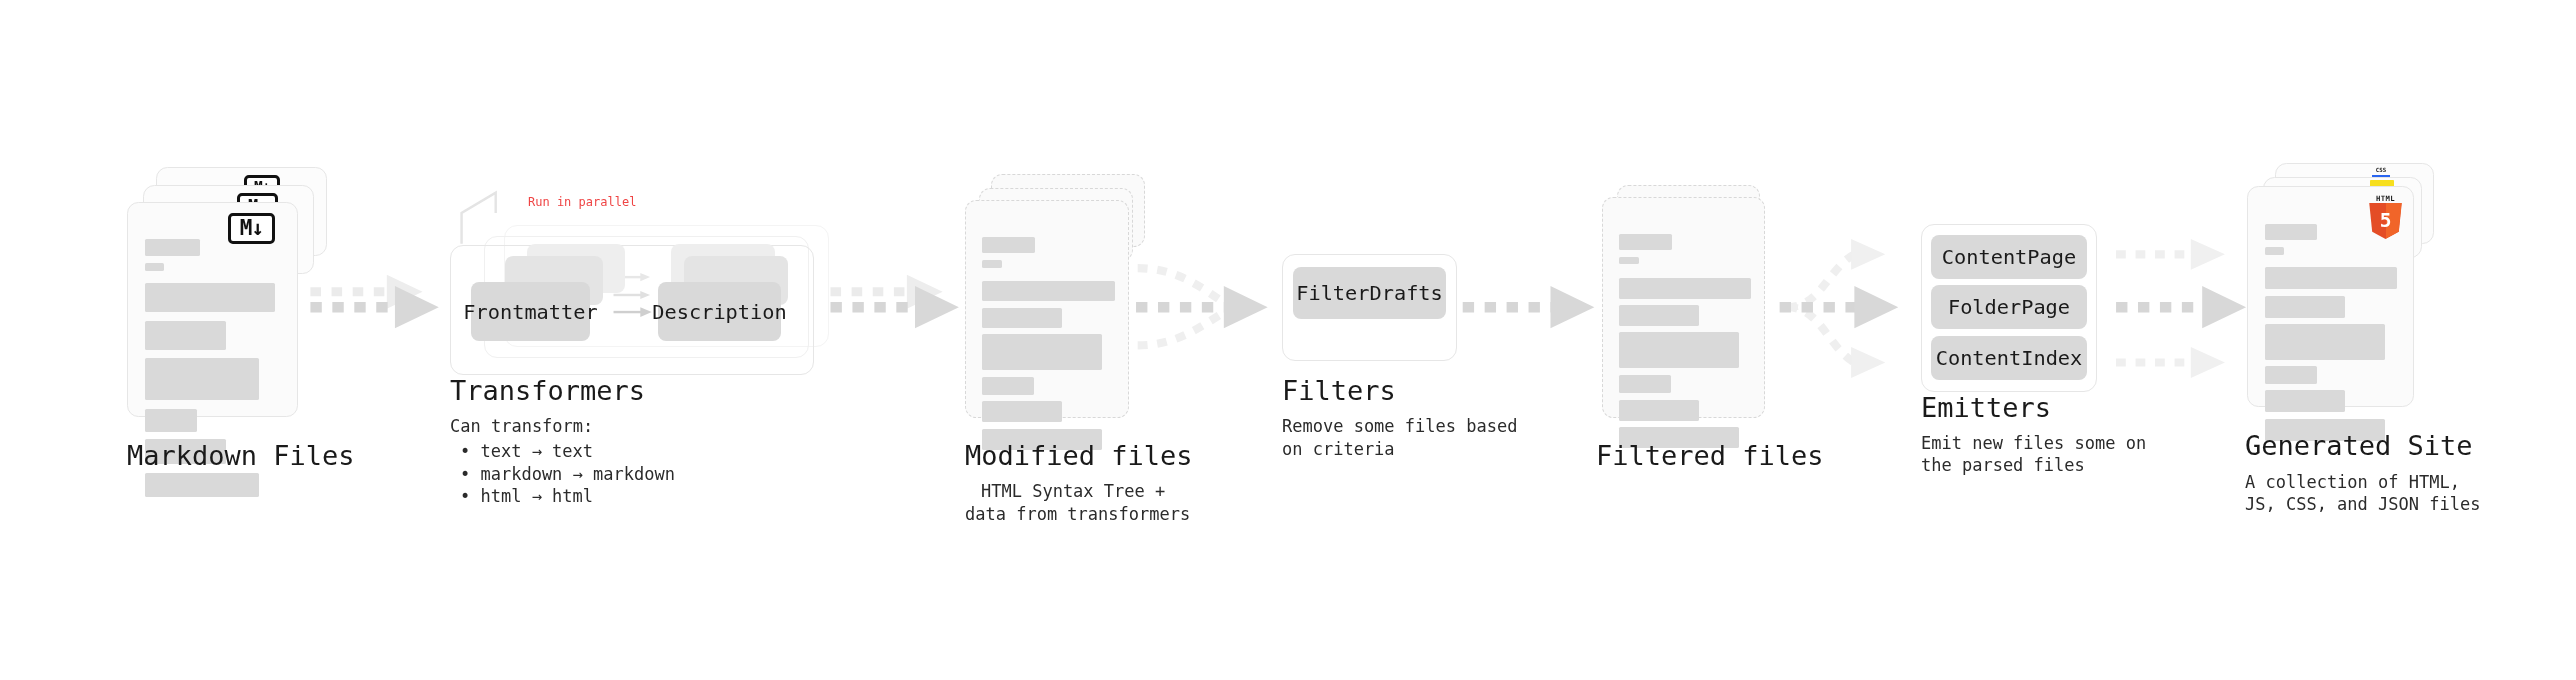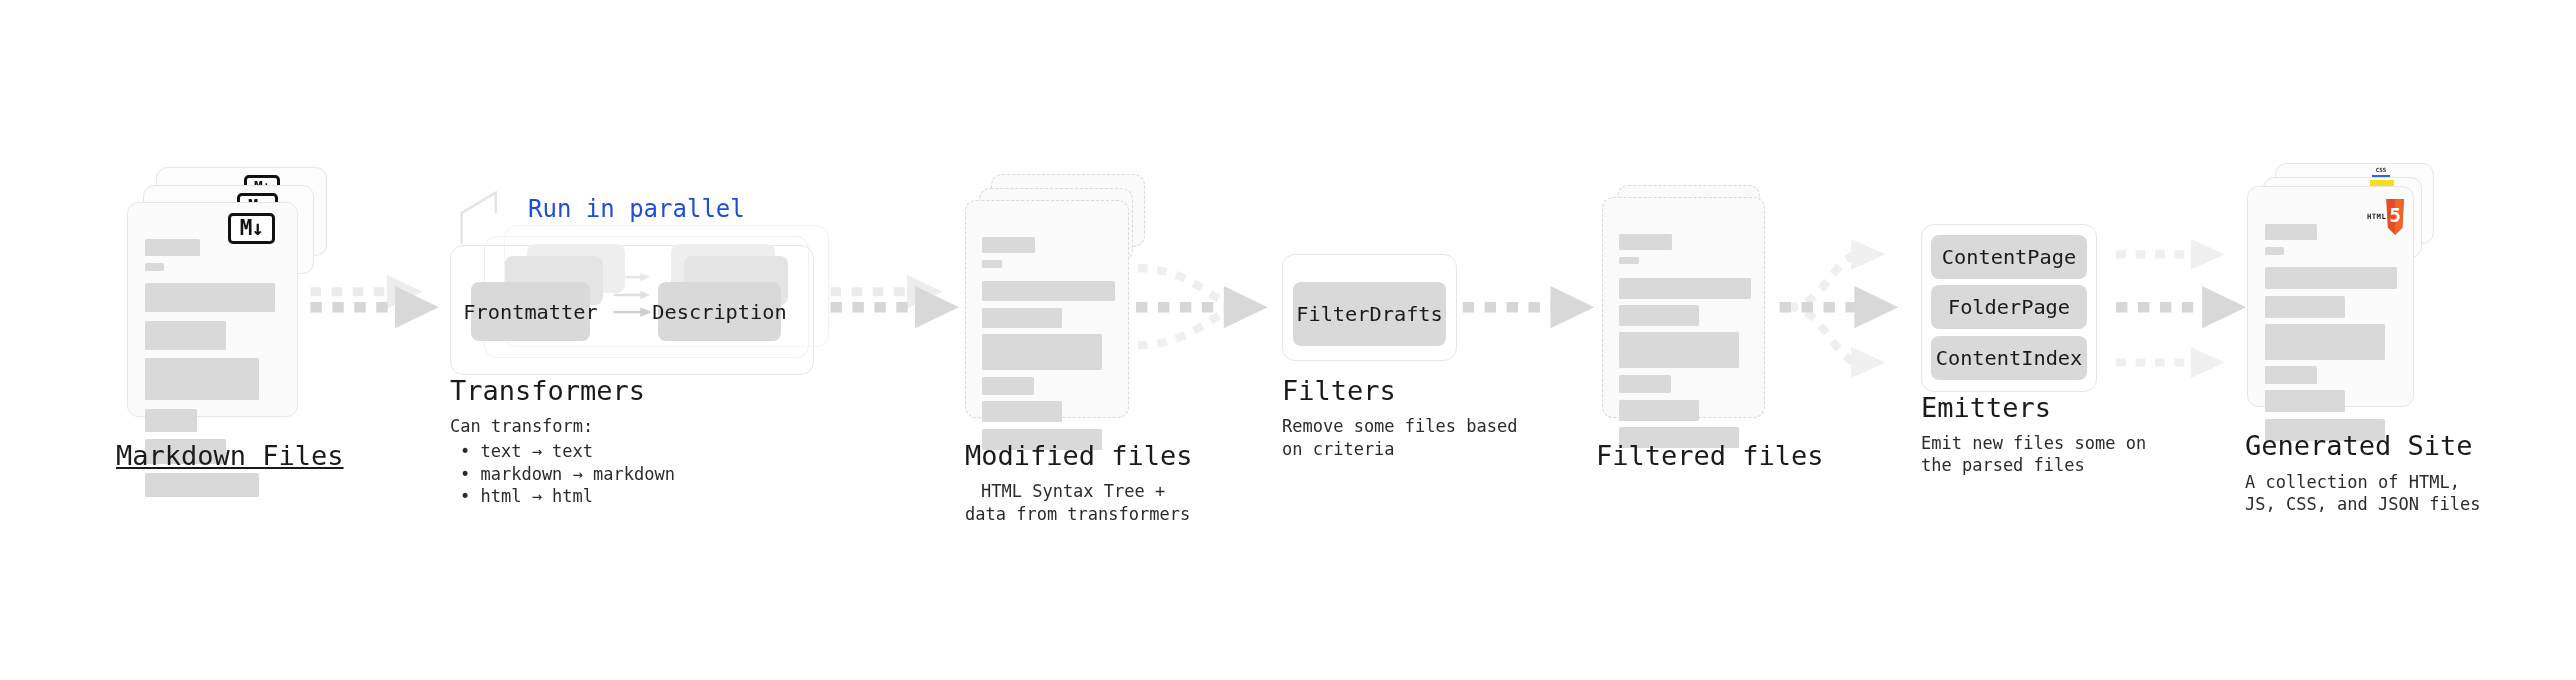--- a/index.html
+++ b/index.html
@@ -44,21 +44,21 @@
     display:flex;align-items:center;justify-content:center;
     font-weight:bold;
     letter-spacing:-0.8px;
     line-height:1;
   }
 
   
   .html5{
     position:absolute;
     width:37px;height:44px;
-    display:flex;flex-direction:row;align-items:center;
+    display:flex;flex-direction:column;align-items:center;
   }
   .html5 .cap{
     font-size:7.3px;font-weight:bold;color:#1a1a1a;letter-spacing:0.4px;
     line-height:8.1px;
   }
   .html5 .shield{
     width:32.5px;height:36px;
     background:#e44d26;
     clip-path:polygon(0% 0%,100% 0%,91% 80%,50% 100%,9% 80%);
     position:relative;
@@ -116,22 +116,22 @@
   }
   .caption{
     position:absolute;
     color:#2b2b2b;
     font-size:17px;
     line-height:24.4px;
     white-space:pre;
   }
   .faintlabel{
     position:absolute;
-    color:#1d4ed8;
-    font-size:24px;
+    color:#ef4444;
+    font-size:12px;
     white-space:nowrap;
   }
 
   
   #arrows{position:absolute;left:0;top:0;width:2576px;height:681px;pointer-events:none;}
 </style>
 </head>
 <body>
 
 <div id="stage">
@@ -212,21 +212,21 @@
       <div class="bar" style="left:17px;top:60px;width:18.7px;height:8.1px;"></div>
       <div class="bar" style="left:17px;top:80px;width:130px;height:29px;"></div>
       <div class="bar" style="left:17px;top:118px;width:81px;height:29px;"></div>
       <div class="bar" style="left:17px;top:155px;width:114px;height:42px;"></div>
       <div class="bar" style="left:17px;top:206px;width:52px;height:23px;"></div>
       <div class="bar" style="left:17px;top:236px;width:81px;height:25px;"></div>
       <div class="bar" style="left:17px;top:270px;width:114px;height:24.4px;"></div>
     </div>
     <div class="mdbadge" style="left:228px;top:213px;width:47px;height:31px;font-size:21px;">M↓</div>
 
-    <div class="title" style="left:116px;top:440px;text-decoration:underline;">Markdown Files</div>
+    <div class="title" style="left:127px;top:440px;">Markdown Files</div>
   </div>
 
   <div>
     <div class="faintlabel" style="left:528px;top:195px;">Run in parallel</div>
 
     <div class="groupbox fainter" style="left:504px;top:225px;width:325px;height:122px;"></div>
     <div class="groupbox faint" style="left:484px;top:236px;width:325px;height:122px;"></div>
     <div class="groupbox" style="left:450px;top:245px;width:364px;height:130px;"></div>
 
     <div class="chip ghost2" style="left:527px;top:244px;width:98px;height:49px;"></div>
@@ -259,21 +259,21 @@
       <div class="bar" style="left:16.3px;top:228px;width:120px;height:21px;"></div>
     </div>
 
     <div class="title" style="left:965px;top:440px;">Modified files</div>
     <div class="caption" style="left:965px;top:479px;margin-left:16px;">HTML Syntax Tree +</div>
     <div class="caption" style="left:965px;top:502px;">data from transformers</div>
   </div>
 
   <div>
     <div class="groupbox" style="left:1282px;top:254px;width:175px;height:107px;"></div>
-    <div class="chip" style="left:1293px;top:282px;width:153px;height:64px;">FilterDrafts</div>
+    <div class="chip" style="left:1293px;top:267px;width:153px;height:52px;">FilterDrafts</div>
 
     <div class="title" style="left:1282px;top:375px;">Filters</div>
     <div class="caption" style="left:1282px;top:414px;">Remove some files based</div>
     <div class="caption" style="left:1282px;top:437px;">on criteria</div>
   </div>
 
   <div>
     <div class="doc dashed" style="left:1617px;top:185px;width:143px;height:65px;"></div>
     <div class="doc dashed" style="left:1602px;top:197px;width:163px;height:221px;">
       <div class="bar" style="left:16.3px;top:36px;width:53px;height:16.3px;"></div>

